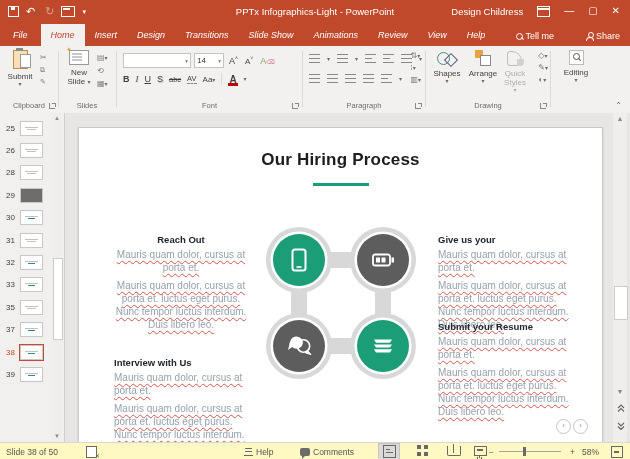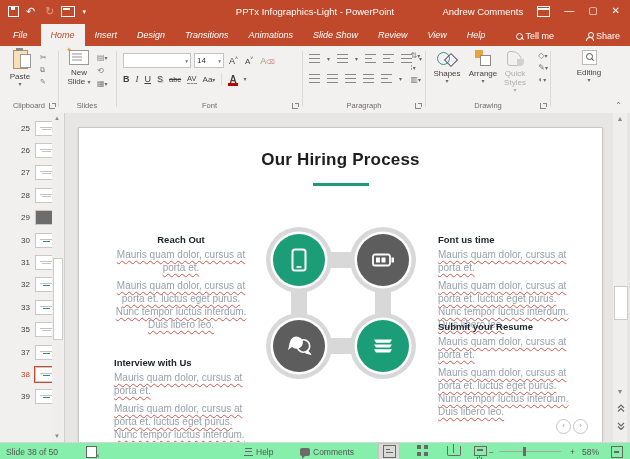--- a/index.html
+++ b/index.html
@@ -80,21 +80,21 @@
   .disabled{color:#b0aeac !important;}
   .fontcolorA{position:relative;font-size:10px;font-weight:bold;color:#3f3f3f;padding:0 1px;}
   .fontcolorA:after{content:"";position:absolute;left:0;bottom:-1px;width:100%;height:2.5px;background:#c00000;}
   .collapse-caret{position:absolute;right:8px;bottom:3px;font-size:8px;color:#6e6c6a;}
 
   
   .main{position:absolute;left:0;top:113px;width:630px;height:329px;background:#e8e6e5;}
   
   .thumbs{position:absolute;left:0;top:0;width:64px;height:329px;background:#f2f0ef;border-right:1px solid #d0cecc;overflow:hidden;}
   .thumbrow{display:flex;align-items:center;height:22.4px;}
-  .tnum{width:15px;text-align:right;font-size:8px;color:#3d3d3d;flex:none;padding-left:15px;}
+  .tnum{width:15px;text-align:right;font-size:8px;color:#3d3d3d;flex:none;}
   .tnum.sel{color:#c0492b;}
   .tbox{width:21px;height:13px;background:#fff;border:1px solid #c9c7c5;margin-left:5px;position:relative;flex:none;}
   .tbox.sel{outline:1.6px solid #c94a33;}
   .tbox.dark{background:#6d6d6d;}
   .tbox .mark{position:absolute;left:4px;top:5px;width:13px;height:3px;background:
       linear-gradient(#c4c2c0,#c4c2c0) 0 0/13px 1px no-repeat,
       linear-gradient(#c4c2c0,#c4c2c0) 2px 2px/9px 1px no-repeat;}
   .tbox.accent .mark{background:
       linear-gradient(#c4c2c0,#c4c2c0) 0 0/13px 1px no-repeat,
       linear-gradient(#2f8f6f,#2f8f6f) 3px 2px/7px 2px no-repeat;}
@@ -119,21 +119,21 @@
   .nav-next{left:494px;top:291px;}
   
   .vscroll{position:absolute;left:613px;top:0;width:14px;height:329px;background:#f0eeec;}
   .vscroll .sa{position:absolute;left:0;width:14px;height:12px;color:#8a8886;font-size:7px;text-align:center;line-height:12px;}
   .vscroll .sthumb{position:absolute;left:1px;top:173px;width:12px;height:32px;background:#fff;border:1px solid #cdcbc9;}
   .vscroll .dbl{position:absolute;left:0;width:14px;height:14px;text-align:center;}
   .chev{display:block;margin:1.5px auto 0;width:6px;height:3px;}
   .chev svg{display:block;}
 
   
-  .statusbar{position:absolute;left:0;top:442px;width:630px;height:17px;background:#86efac;border-top:1px solid #d8d6d4;font-size:8.5px;color:#565452;}
+  .statusbar{position:absolute;left:0;top:442px;width:630px;height:17px;background:#fef9c3;border-top:1px solid #d8d6d4;font-size:8.5px;color:#565452;}
   .sb{position:absolute;top:0;height:17px;display:flex;align-items:center;}
   .proofbook{width:9px;height:10px;border:1px solid #6a6866;position:relative;background:#fff;}
   .proofbook:after{content:"✕";position:absolute;right:-4px;bottom:-2px;font-size:6px;color:#6a6866;}
   .noteicon{width:9px;height:8px;border-bottom:1px solid #6a6866;background:
       linear-gradient(#6a6866,#6a6866) 1px 1px/7px 1px no-repeat,
       linear-gradient(#6a6866,#6a6866) 1px 4px/7px 1px no-repeat;}
   .cmticon{width:10px;height:8px;background:#6d6b69;border-radius:2px;position:relative;margin-right:3px;}
   .cmticon:after{content:"";position:absolute;left:2px;bottom:-3px;border:2px solid transparent;border-top-color:#6d6b69;border-left-color:#6d6b69;}
   .viewbtn{width:20px;height:15px;display:flex;align-items:center;justify-content:center;}
   .viewbtn.on{background:#dcdad8;border:1px solid #c6c4c2;}
@@ -159,37 +159,37 @@
   <div class="titlebar">
     <div class="qat">
       <span class="savebox"></span>
       <span class="qi">↶<span class="caret">▾</span></span>
       <span class="qi dim">↻</span>
       <span class="presenticon"></span>
       <span class="qi" style="font-size:7px;">▾</span>
     </div>
     <div class="tb-title">PPTx Infographics-Light  -  PowerPoint</div>
     <div class="tb-right">
-      <span class="tb-user">Andrew Comments</span>
+      <span class="tb-user">Design Childress</span>
       <span class="ribbondisp"></span>
       <span class="winbtn">—</span>
       <span class="winbtn">▢</span>
       <span class="winbtn">✕</span>
     </div>
   </div>
 
   <div class="tabrow">
     <span id="tabs-container" style="display:flex;align-items:flex-end;font-style:italic;">
         <div class="tab file">File</div>
         <div class="tab active">Home</div>
         <div class="tab">Insert</div>
         <div class="tab">Design</div>
         <div class="tab">Transitions</div>
+        <div class="tab">Slide Show</div>
         <div class="tab">Animations</div>
-        <div class="tab">Slide Show</div>
         <div class="tab">Review</div>
         <div class="tab">View</div>
         <div class="tab">Help</div>
       </span>
     <div class="tabrow-right">
       <span style="display:flex;align-items:center;">
         <span class="magnifier"></span>
         <span>Tell me</span>
       </span>
       <span class="sharegap">
@@ -197,21 +197,21 @@
         <span>Share</span>
       </span>
     </div>
   </div>
 
   <div class="ribbon">
 
     <div class="rgroup" style="left:0;width:58px;">
       <div class="bigbtn" style="left:5px;width:30px;">
         <span class="bi clipicon"></span>
-        <span>Paste</span>
+        <span>Submit</span>
         <div class="caret">▾</div>
       </div>
       <div class="minicol" style="left:40px;top:7px;">
         <span>✂</span>
         <span style="font-size:7px;">⧉</span>
         <span style="font-size:7px;">✎</span>
       </div>
       <div class="glabel">Clipboard</div>
       <span class="launcher" style="right:2px;"></span>
     </div>
@@ -311,47 +311,41 @@
         <span style="font-size:8px;">◇<span class="caret">▾</span></span>
         <span style="font-size:8px;">✎<span class="caret">▾</span></span>
         <span style="font-size:8px;">◐<span class="caret">▾</span></span>
       </div>
       <div class="glabel">Drawing</div>
       <span class="launcher" style="right:3px;"></span>
     </div>
     <div class="rgdivider" style="left:550px;"></div>
 
     <div class="rgroup" style="left:551px;width:50px;">
-      <div class="bigbtn" style="left:21px;width:34px;">
+      <div class="bigbtn" style="left:8px;width:34px;">
         <span class="bi editicon"></span>
         <span>Editing</span>
         <div class="caret">▾</div>
       </div>
     </div>
     <span class="collapse-caret">⌃</span>
   </div>
 
   <div class="main">
 
     <div class="thumbs">
       <div id="thumbs-container" style="padding-top:4px;">
           <div class="thumbrow">
             <span class="tnum">25</span>
             <span class="tbox normal">
               <span class="mark"></span>
             </span>
           </div>
           <div class="thumbrow">
             <span class="tnum">26</span>
-            <span class="tbox normal">
-              <span class="mark"></span>
-            </span>
-          </div>
-          <div class="thumbrow">
-            <span class="tnum">27</span>
             <span class="tbox normal">
               <span class="mark"></span>
             </span>
           </div>
           <div class="thumbrow">
             <span class="tnum">28</span>
             <span class="tbox normal">
               <span class="mark"></span>
             </span>
           </div>
@@ -420,21 +414,21 @@
         <div class="slide-title">Our Hiring Process</div>
         <div class="title-rule" id="title-rule" style="background: rgb(27, 158, 119);"></div>
 
         <div id="blocks-container">
             <div class="pblock pos-0">
               <h4>Reach Out</h4>
               <p>Mauris quam dolor, cursus at porta et.</p>
               <p>Mauris quam dolor, cursus at porta et. luctus eget purus. Nunc tempor luctus interdum. Duis libero leo.</p>
             </div>
             <div class="pblock pos-1">
-              <h4>Font us time</h4>
+              <h4>Give us your</h4>
               <p>Mauris quam dolor, cursus at porta et.</p>
               <p>Mauris quam dolor, cursus at porta et. luctus eget purus. Nunc tempor luctus interdum. Duis libero leo.</p>
             </div>
             <div class="pblock pos-2">
               <h4>Interview with Us</h4>
               <p>Mauris quam dolor, cursus at porta et.</p>
               <p>Mauris quam dolor, cursus at porta et. luctus eget purus. Nunc tempor luctus interdum. Duis libero leo.</p>
             </div>
             <div class="pblock pos-3">
               <h4>Submit your Resume</h4>

